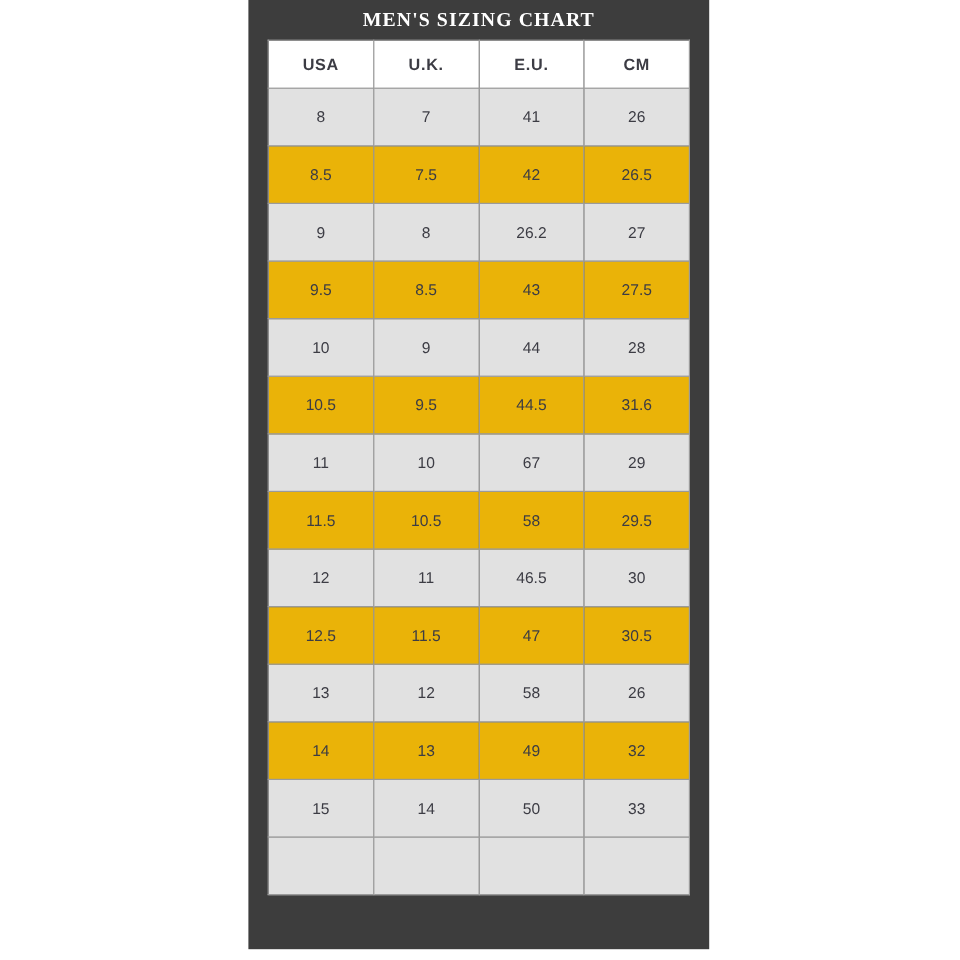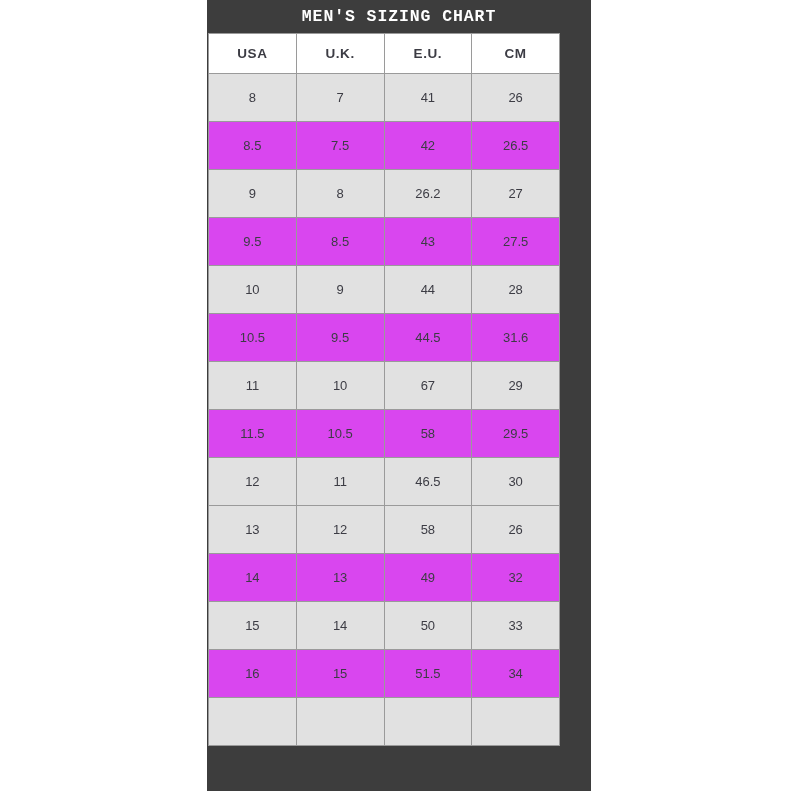--- a/index.html
+++ b/index.html
@@ -29,27 +29,27 @@
     left: 0;
     top: 0;
     width: 384px;
     height: 33px;
     line-height: 34px;
     text-align: center;
     color: #ffffff;
     font-size: 16.5px;
     font-weight: bold;
     letter-spacing: 0.9px;
-    font-family: Liberation Mono, monospace;
+    font-family: Liberation Serif, serif;
     white-space: nowrap;
   }
 
   #size-table {
     position: absolute;
-    left: 1px;
+    left: 16px;
     top: 33px;
     width: 351px;
     border-collapse: collapse;
     table-layout: fixed;
   }
 
   #size-table col {
     width: 87.75px;
   }
 
@@ -71,21 +71,21 @@
     font-size: 13.5px;
     letter-spacing: 0.6px;
     height: 39px;
   }
 
   #size-table tbody tr.row-odd td {
     background: #e1e1e1;
   }
 
   #size-table tbody tr.row-even td {
-    background: #d946ef;
+    background: #eab308;
   }
 
   #size-table tbody tr.row-filler td {
     background: #e1e1e1;
     height: 47px;
   }
 </style>
 </head>
 <body>
 
@@ -156,44 +156,44 @@
         <td>10.5</td>
         <td>58</td>
         <td>29.5</td>
       </tr>
       <tr class="row-odd">
         <td>12</td>
         <td>11</td>
         <td>46.5</td>
         <td>30</td>
       </tr>
+      <tr class="row-even">
+        <td>12.5</td>
+        <td>11.5</td>
+        <td>47</td>
+        <td>30.5</td>
+      </tr>
       <tr class="row-odd">
         <td>13</td>
         <td>12</td>
         <td>58</td>
         <td>26</td>
       </tr>
       <tr class="row-even">
         <td>14</td>
         <td>13</td>
         <td>49</td>
         <td>32</td>
       </tr>
       <tr class="row-odd">
         <td>15</td>
         <td>14</td>
         <td>50</td>
         <td>33</td>
       </tr>
-      <tr class="row-even">
-        <td>16</td>
-        <td>15</td>
-        <td>51.5</td>
-        <td>34</td>
-      </tr>
       <tr class="row-filler">
         <td></td>
         <td></td>
         <td></td>
         <td></td>
       </tr>
     </tbody>
   </table>
 </div>
 

